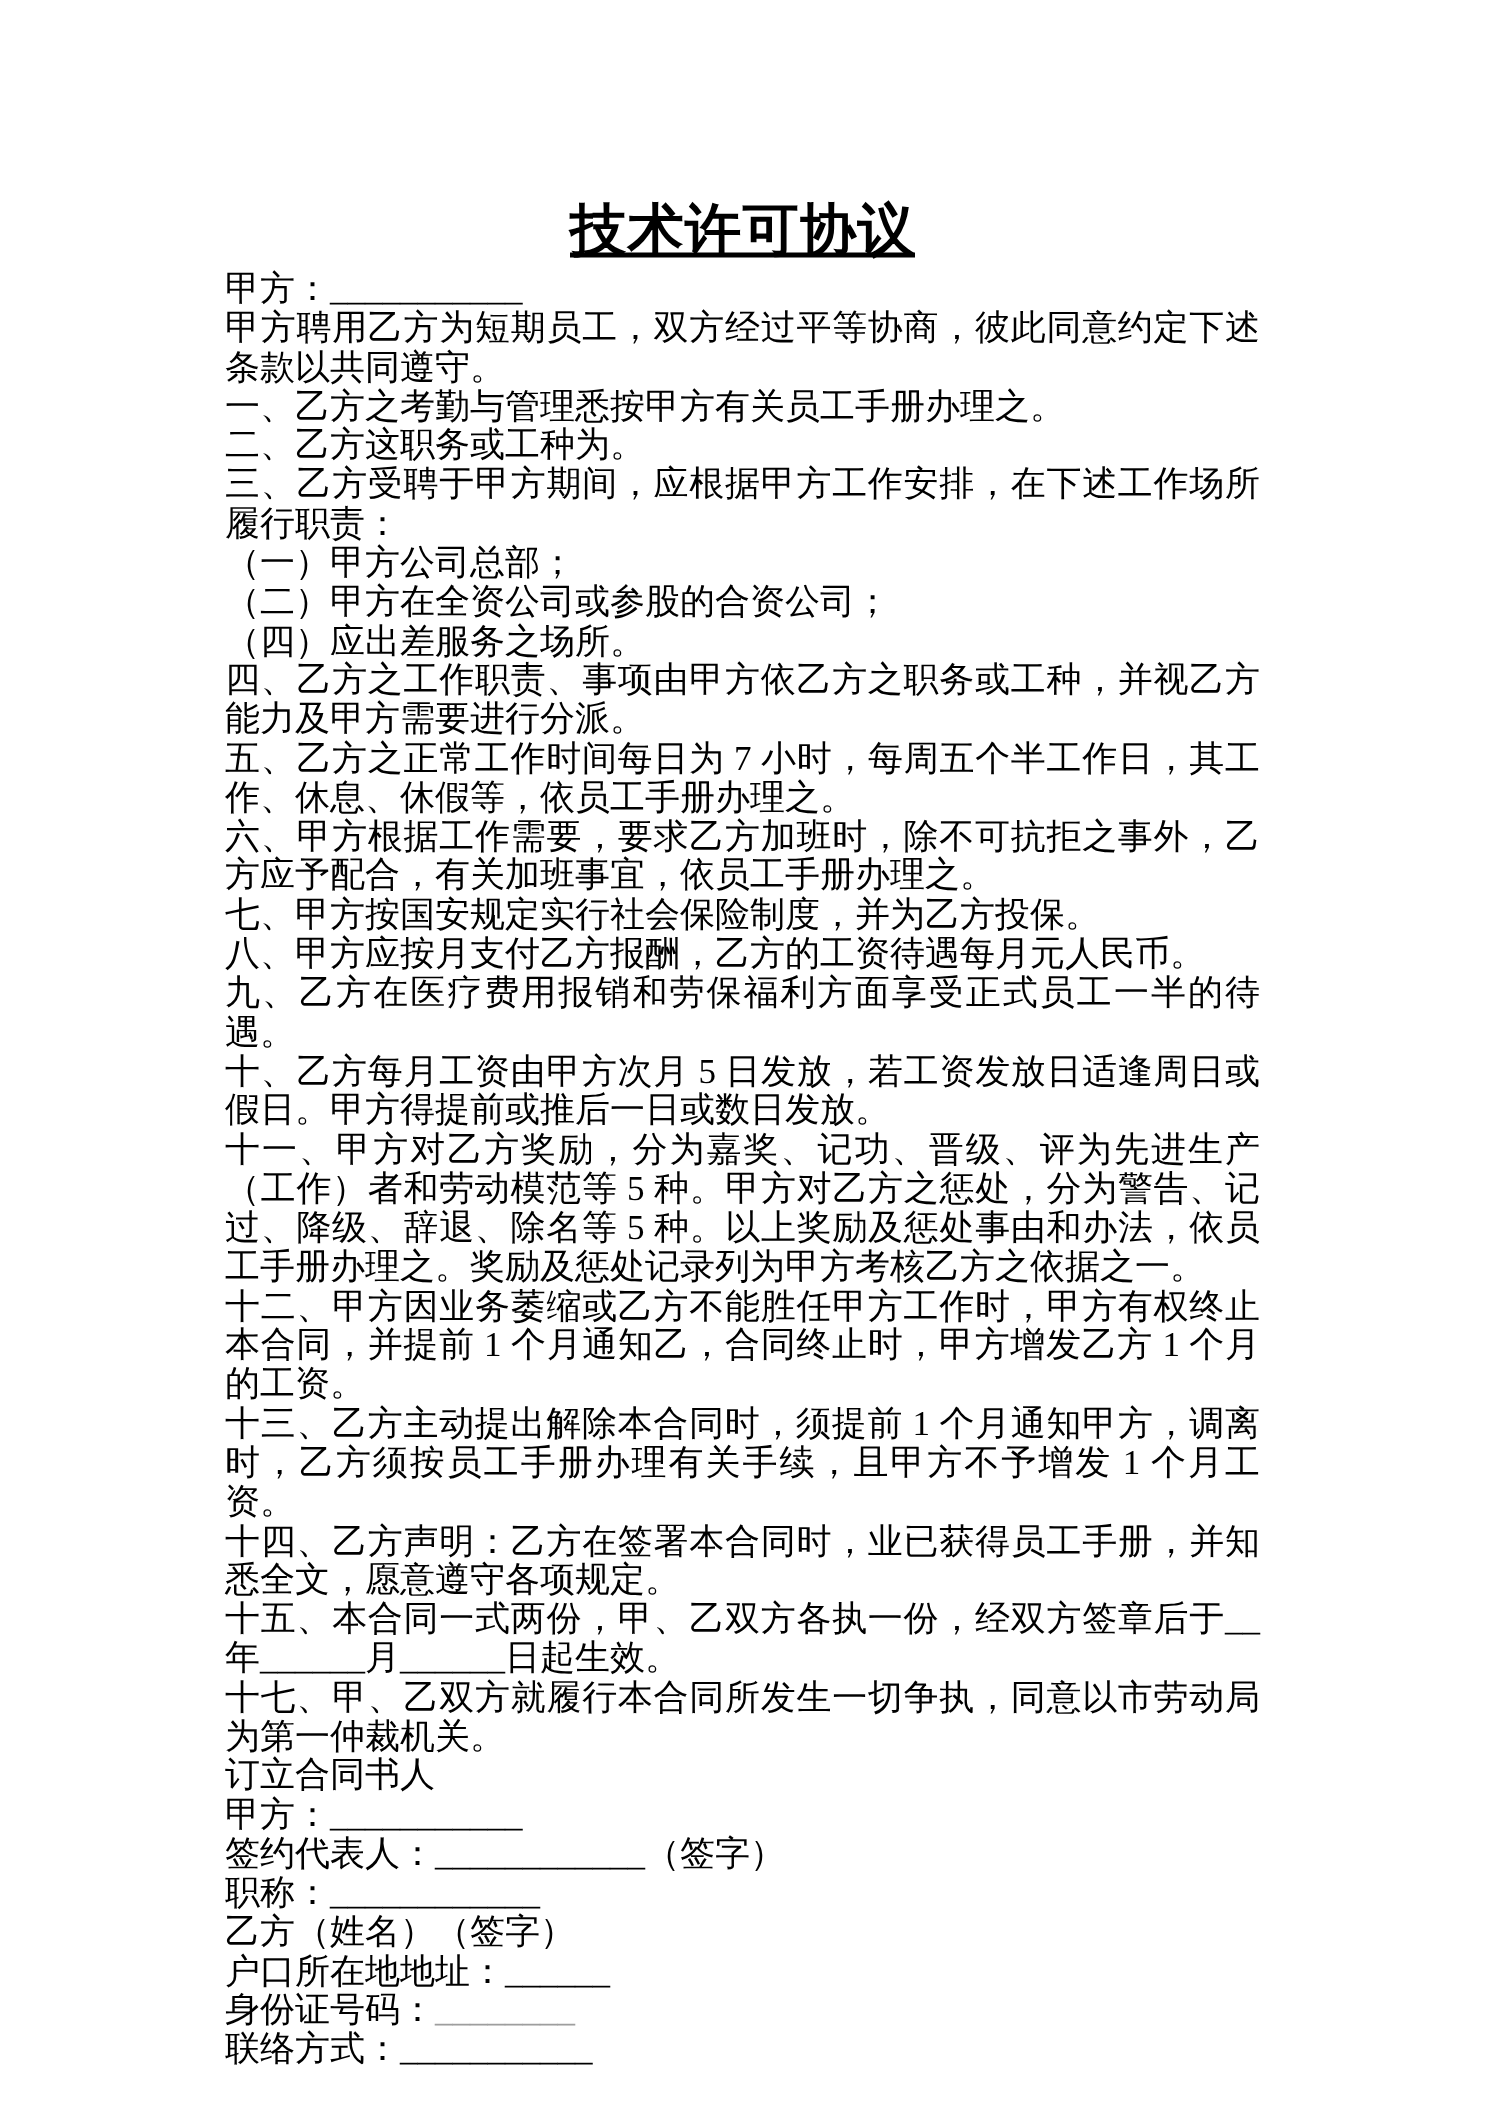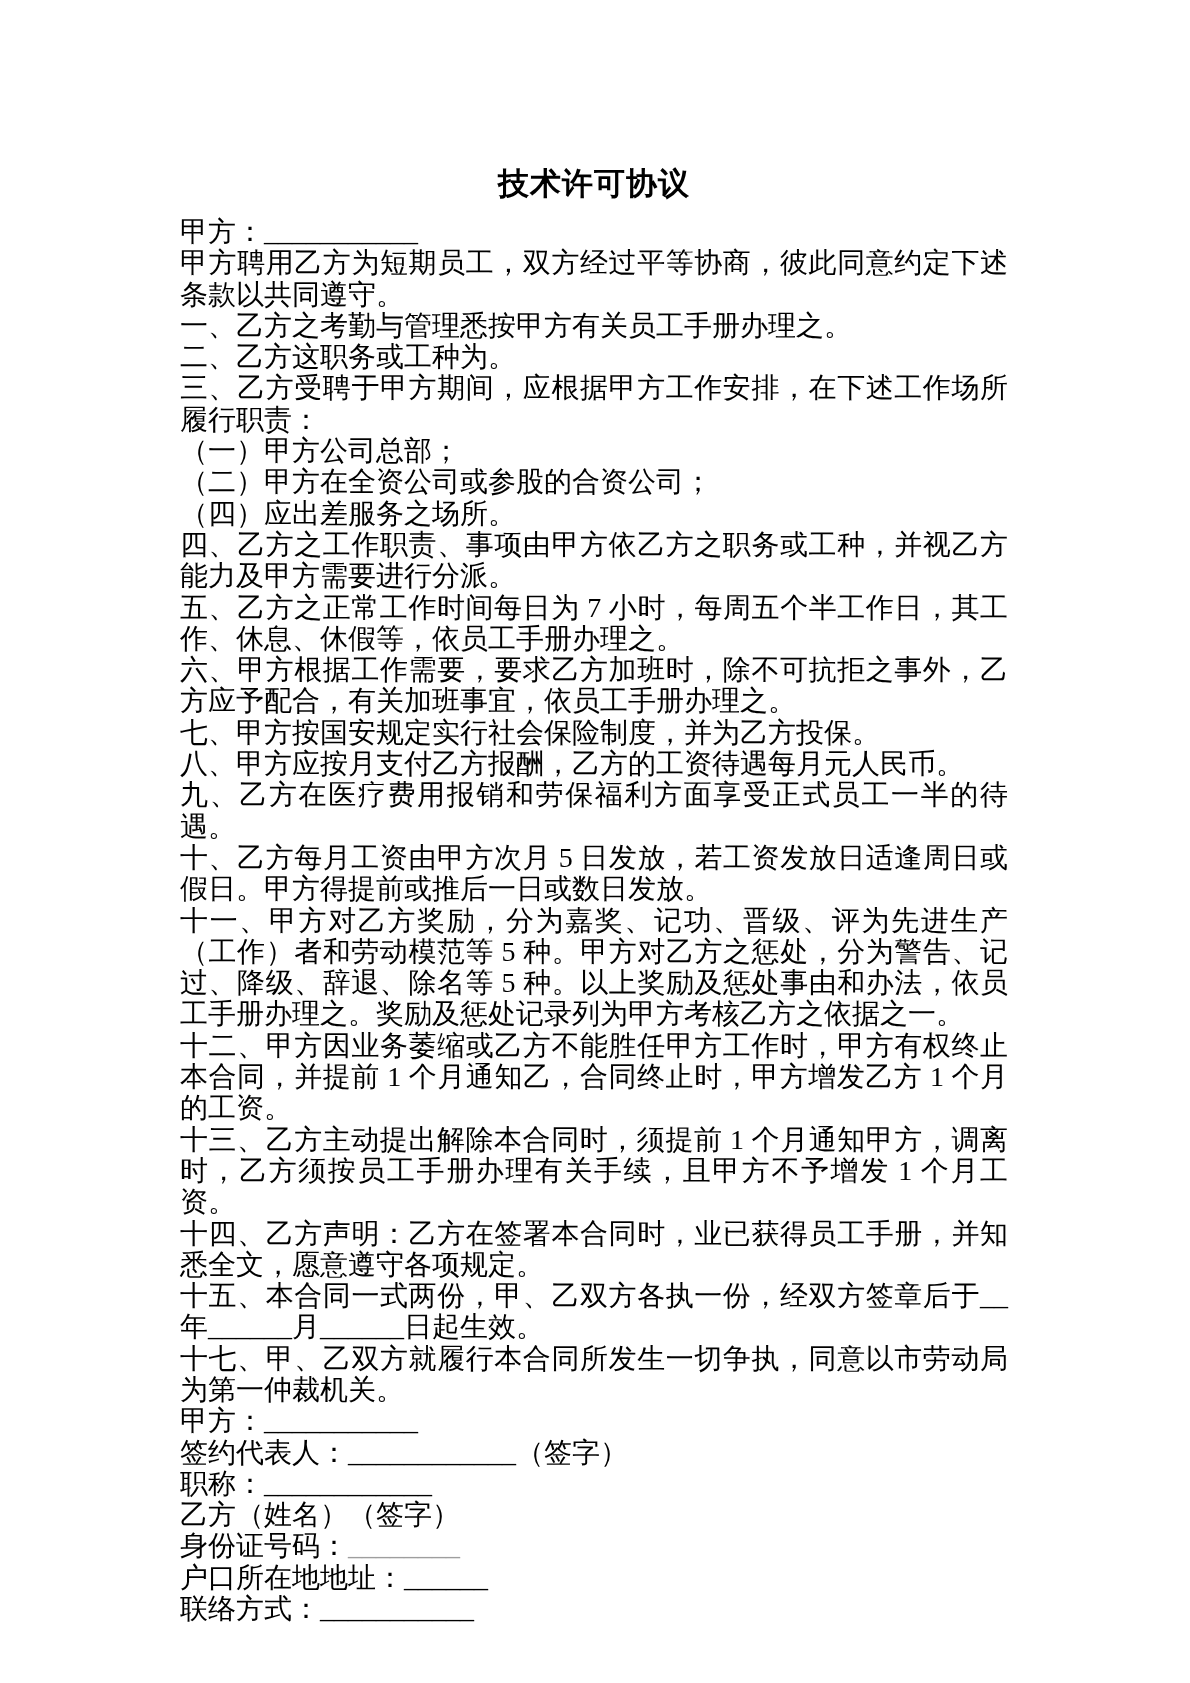--- a/index.html
+++ b/index.html
@@ -10,26 +10,27 @@
     margin: 0 auto;
     background: #ffffff;
     box-sizing: border-box;
     padding: 158px 182px 0 180px;
     font-family: "Liberation Serif", "DejaVu Serif", serif;
     color: #000000;
     overflow: hidden;
   }
   .doc-title {
     margin: 0 0 6px 0;
-    font-size: 31px;
+    font-size: 45px;
     line-height: 52px;
     font-weight: 700;
     text-align: center;
     letter-spacing: 1px;
     white-space: nowrap;
+    text-decoration: underline;
   }
   .doc-body { width: 828px; }
   .para {
     margin: 0;
     font-size: 28px;
     line-height: 31.3px;
     text-align: justify;
     text-justify: inter-character;
     word-wrap: break-word;
   }
@@ -54,21 +55,22 @@
       <p class="para"><span>七、甲方按国安规定实行社会保险制度，并为乙方投保。</span></p>
       <p class="para"><span>八、甲方应按月支付乙方报酬，乙方的工资待遇每月元人民币。</span></p>
       <p class="para"><span>九、乙方在医疗费用报销和劳保福利方面享受正式员工一半的待遇。</span></p>
       <p class="para"><span>十、乙方每月工资由甲方次月 5 日发放，若工资发放日适逢周日或假日。甲方得提前或推后一日或数日发放。</span></p>
       <p class="para"><span>十一、甲方对乙方奖励，分为嘉奖、记功、晋级、评为先进生产（工作）者和劳动模范等 5 种。甲方对乙方之惩处，分为警告、记过、降级、辞退、除名等 5 种。以上奖励及惩处事由和办法，依员工手册办理之。奖励及惩处记录列为甲方考核乙方之依据之一。</span></p>
       <p class="para"><span>十二、甲方因业务萎缩或乙方不能胜任甲方工作时，甲方有权终止本合同，并提前 1 个月通知乙，合同终止时，甲方增发乙方 1 个月的工资。</span></p>
       <p class="para"><span>十三、乙方主动提出解除本合同时，须提前 1 个月通知甲方，调离时，乙方须按员工手册办理有关手续，且甲方不予增发 1 个月工资。</span></p>
       <p class="para"><span>十四、乙方声明：乙方在签署本合同时，业已获得员工手册，并知悉全文，愿意遵守各项规定。</span></p>
       <p class="para"><span>十五、本合同一式两份，甲、乙双方各执一份，经双方签章后于__年______月______日起生效。</span></p>
       <p class="para"><span>十七、甲、乙双方就履行本合同所发生一切争执，同意以市劳动局为第一仲裁机关。</span></p>
+      <p class="para"><span>订立合同书人</span></p>
       <p class="para"><span>甲方：___________</span></p>
       <p class="para"><span>签约代表人：____________（签字）</span></p>
       <p class="para"><span>职称：____________</span></p>
       <p class="para"><span>乙方（姓名）（签字）</span></p>
+      <p class="para"><span>户口所在地地址：______</span></p>
       <p class="para"><span>身份证号码：</span><span style="color: rgb(158, 158, 158);">________</span></p>
-      <p class="para"><span>户口所在地地址：______</span></p>
       <p class="para"><span>联络方式：___________</span></p>
     </div>
 </div>
 
 </body></html>

